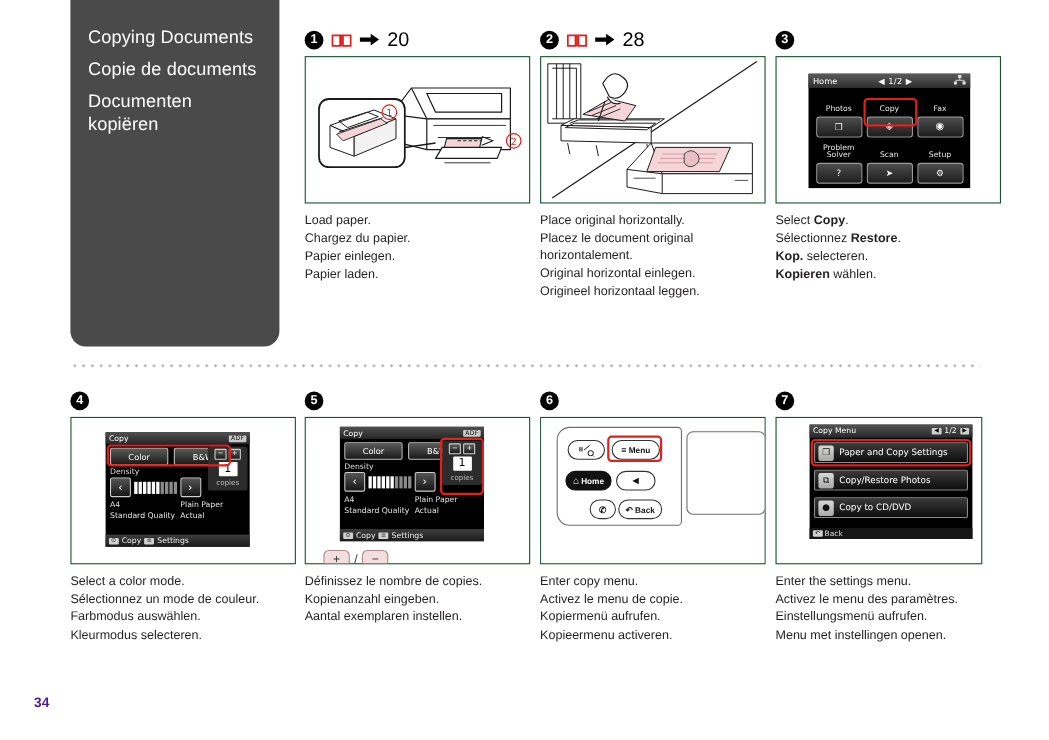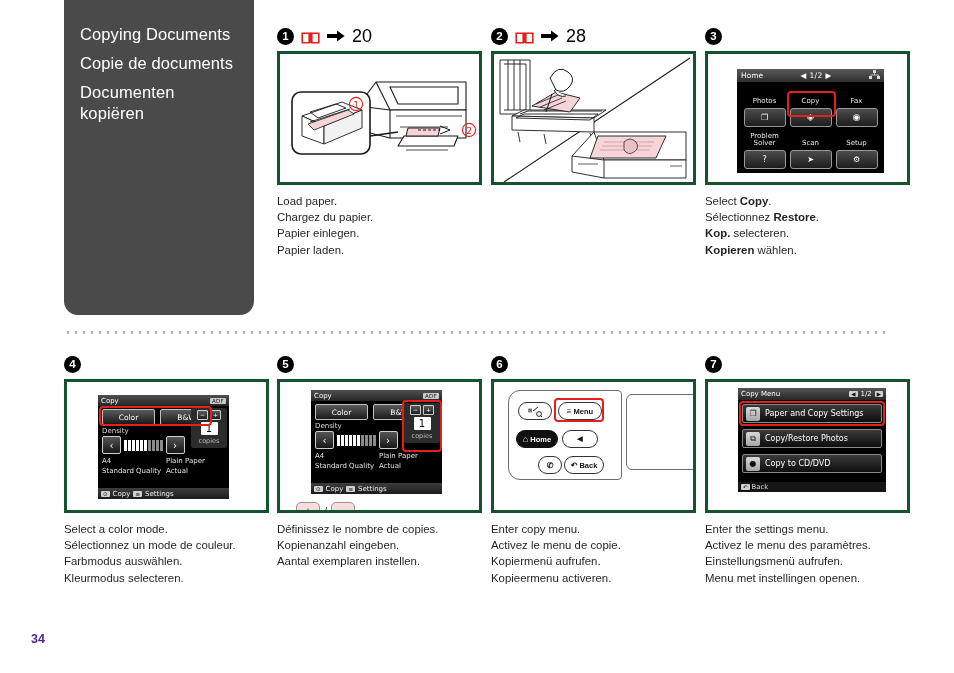--- a/index.html
+++ b/index.html
@@ -22,21 +22,21 @@
   .stepnum{
     display:inline-block;width:17px;height:17px;border-radius:50%;
     background:#000;color:#fff;font-size:11.5px;font-weight:bold;
     text-align:center;line-height:17px;vertical-align:middle;
   }
   .stephead{height:24px;white-space:nowrap;display:flex;align-items:center;gap:7px;}
   .bookicon{display:inline-block;width:19px;height:13px;}
   .arrowicon{display:inline-block;width:18px;height:14px;}
   .pageref{font-size:18px;color:#000;line-height:1;}
   .panel{
-    border:3px solid #14532d;background:#fff;box-sizing:border-box;
+    border:1px solid #14532d;background:#fff;box-sizing:border-box;
     position:relative;overflow:hidden;
   }
   .caption{font-size:11.4px;line-height:15.2px;color:#231f20;}
   .caption div{margin-bottom:1px;}
   .caption b{font-weight:bold;}
   .dotted{
     position:absolute;left:64px;top:331px;width:827px;height:3px;
     background-image:radial-gradient(circle, #b5b5b5 1.2px, rgba(0,0,0,0) 1.4px);
     background-size:8px 3px;background-repeat:repeat-x;
   }
@@ -262,20 +262,26 @@
       </g>
       <path d="M104 82 L172 82 L162 104 L96 104 Z" fill="#f6d5d8" stroke="#1a1a1a" stroke-width=".9"></path>
       <g fill="none" stroke="#c98d96" stroke-width=".7">
         <path d="M110 88 L160 88"></path>
           <path d="M108 92 L158 92"></path>
           <path d="M106 96 L156 96"></path>
       </g>
       <path d="M130 88 q6 -6 12 0 q4 6 -2 10 q-6 4 -10 -2 Z" fill="#e9bfc6" stroke="#1a1a1a" stroke-width=".7"></path>
     </svg>
   </div>
+  <div class="caption" style="margin-top:9px;">
+    <div>Place original horizontally.</div>
+    <div>Placez le document original horizontalement.</div>
+    <div>Original horizontal einlegen.</div>
+    <div>Origineel horizontaal leggen.</div>
+  </div>
 </div>
 
 <div class="cell" style="left:705px;top:24px;width:205px;">
   <div class="stephead">
     <span class="stepnum">3</span>
   </div>
   <div class="panel" style="width:205px;height:134px;margin-top:3px;">
     <div style="position:absolute;left:29px;top:15px;width:147px;height:104px;">
       <div class="lcd">
         <div class="lcd-bar">
@@ -532,21 +538,21 @@
     <div>Activez le menu de copie.</div>
     <div>Kopiermenü aufrufen.</div>
     <div>Kopieermenu activeren.</div>
   </div>
 </div>
 
 <div class="cell" style="left:705px;top:352px;width:205px;">
   <div class="stephead">
     <span class="stepnum">7</span>
   </div>
-  <div class="panel" style="width:205px;height:134px;margin-top:3px;">
+  <div class="panel" style="width:188px;height:134px;margin-top:3px;">
     <div style="position:absolute;left:30px;top:6px;width:148px;height:104px;">
       <div class="lcd">
         <div class="menuscr">
           <div class="ms-top">
             <span>Copy Menu</span>
             <span style="display:flex;gap:3px;align-items:center;">
               <span class="kbadge">◀</span>
               <span>1/2</span>
               <span class="kbadge">▶</span>
             </span>

